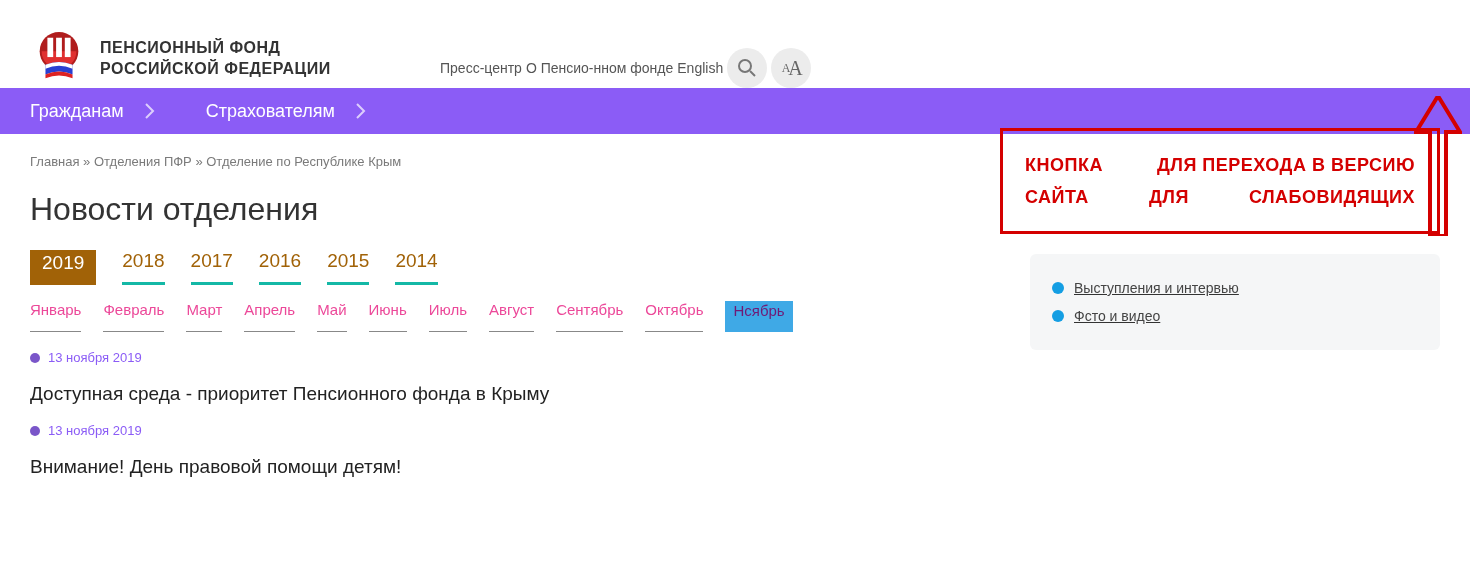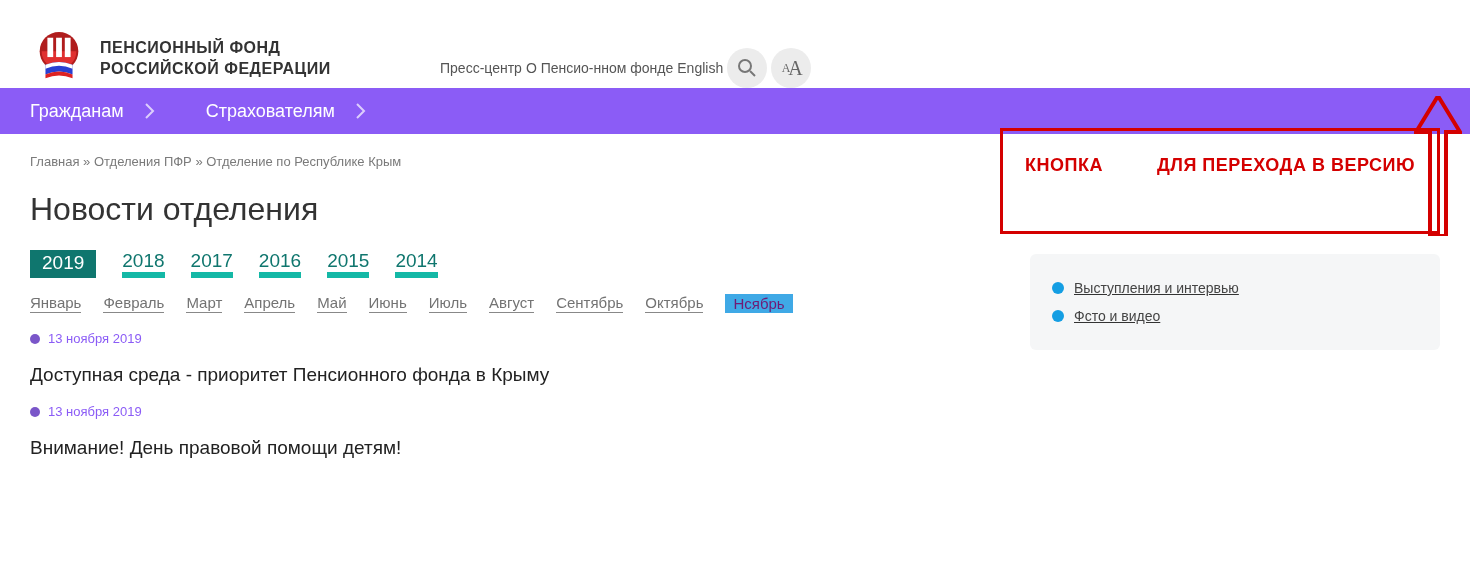--- a/index.html
+++ b/index.html
@@ -89,25 +89,25 @@
     }
     .left { flex: 1; }
     .right-col { width: 410px; text-decoration: underline; }
 
     .crumbs { font-size: 13px; color: #7a7a7a; }
     .crumbs span { cursor: pointer; }
 
     .h1 { font-size: 32px; font-weight: 400; color: #333; margin-top: 22px; }
 
     .years { display: flex; gap: 26px; margin-top: 22px; font-size: 19px; }
-    .years a { border-bottom: 6px solid #14b8a6; padding-bottom: 0; cursor: pointer; color: #0f766e; }
-    .years a.active { background: #0f766e; color: #fff; border-bottom: none; padding: 2px 12px; }
+    .years a { border-bottom: 3px solid #14b8a6; padding-bottom: 10px; cursor: pointer; color: #a16207; }
+    .years a.active { background: #a16207; color: #fff; border-bottom: none; padding: 2px 12px; }
 
     .months { display: flex; flex-wrap: wrap; gap: 22px; margin-top: 16px; font-size: 15px; }
-    .months a { border-bottom: 1px solid #888; padding-bottom: 1px; cursor: pointer; color: #737373; }
+    .months a { border-bottom: 1px solid #888; padding-bottom: 13px; cursor: pointer; color: #ec4899; }
     .months a.active { background: #3fa9e6; color: #701a75; border-bottom: none; padding: 1px 8px; }
 
     .news-item { margin-top: 18px; }
     .news-date { display: flex; align-items: center; gap: 8px; font-size: 13px; color: #8b5cf6; }
     .dot { width: 10px; height: 10px; border-radius: 50%; background: #7a56c9; }
     .news-title { margin-top: 18px; font-size: 19px; color: #222; }
 
     
     .panel {
       background: #f5f6f7;
@@ -265,16 +265,21 @@
         </div>
       </div>
   </div>
 </div>
 
 <div class="annot-box">
   <div class="annot-row">
     <span>КНОПКА</span>
     <span>ДЛЯ ПЕРЕХОДА В ВЕРСИЮ</span>
   </div>
+  <div class="annot-row">
+    <span>САЙТА</span>
+    <span>ДЛЯ</span>
+    <span>СЛАБОВИДЯЩИХ</span>
+  </div>
 </div>
 <svg class="annot-arrow" viewBox="0 0 48 140">
   <polygon points="24,0 46,36 32,36 32,140 16,140 16,36 2,36" fill="none" stroke="#d40000" stroke-width="4"></polygon>
 </svg>
 
 </body></html>

